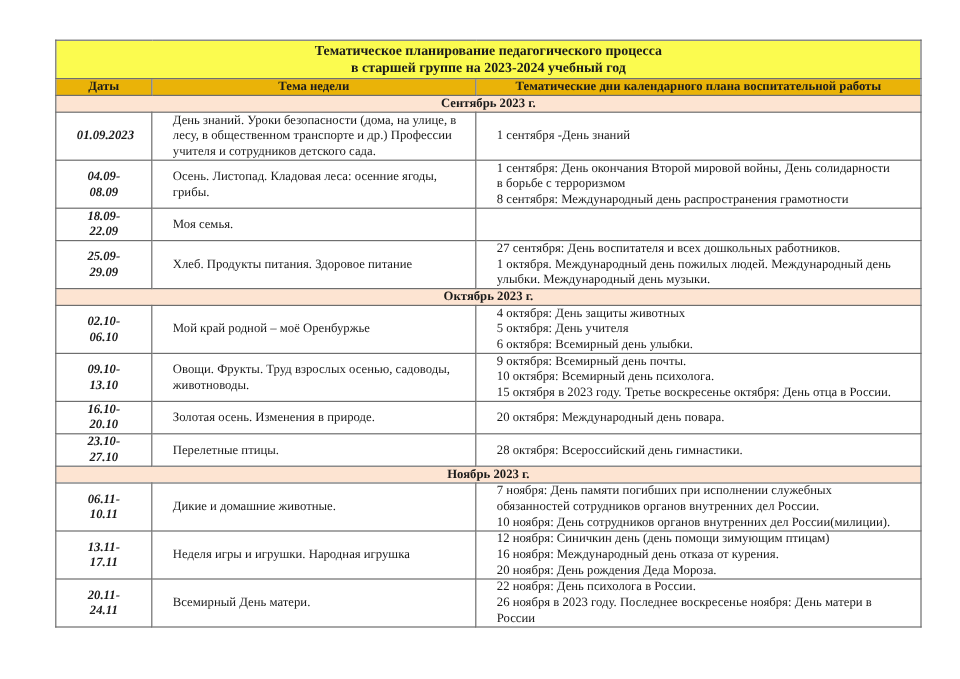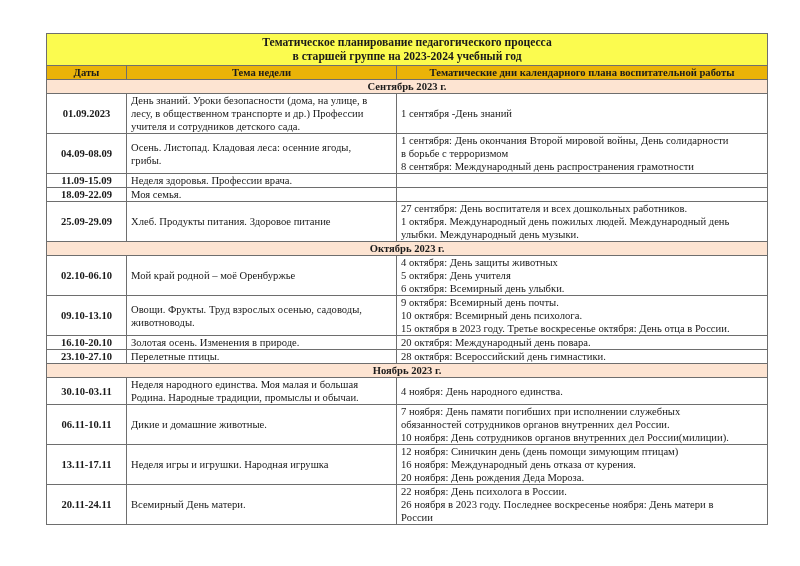--- a/index.html
+++ b/index.html
@@ -4,31 +4,31 @@
   <style>
     html, body { margin: 0; padding: 0; background: #ffffff; }
     body { width: 800px; height: 566px; position: relative; overflow: hidden;
            font-family: "Liberation Serif", "DejaVu Serif", serif; color: #1a1a1a; }
     table.plan {
       position: absolute; left: 46px; top: 33px; width: 721px;
       border-collapse: collapse; table-layout: fixed;
       font-size: 10.6px; line-height: 13px;
     }
     table.plan td, table.plan th {
-      border: 1px solid #6e6e6e; padding: 0 4px; vertical-align: middle;
+      border: 1px solid #6e6e6e; padding: 0 17px; vertical-align: middle;
       overflow: hidden;
     }
     col.c1 { width: 80px; } col.c2 { width: 270px; } col.c3 { width: 371px; }
     .title-row td {
       background: #fbfb4f; text-align: center; font-weight: bold; font-size: 11.6px;
       line-height: 14px; height: 31px; padding-top: 1px;
     }
     .head-row th { background: #eab308; font-weight: bold; text-align: center; height: 13px; }
     .month-row td { background: #fde4d2; font-weight: bold; text-align: center; height: 13px; }
-    td.date { font-weight: bold; text-align: center; }
+    td.date { font-weight: bold; text-align: center; font-style: italic; }
     td.theme, td.days { text-align: left; }
     .line { display: block; white-space: nowrap; }
     tr.h1 td { height: 13px; }
     tr.h2 td { height: 26px; }
     tr.h3 td { height: 39px; margin-top: 24px; }
   </style>
 </head>
 <body>
 
 <table class="plan">
@@ -67,27 +67,20 @@
         <td class="date">04.09-08.09</td>
         <td class="theme">
           <span class="line">Осень. Листопад. Кладовая леса: осенние ягоды,</span>
           <span class="line">грибы.</span>
         </td>
         <td class="days">
           <span class="line">1 сентября: День окончания Второй мировой войны, День солидарности</span>
           <span class="line">в борьбе с терроризмом</span>
           <span class="line">8 сентября: Международный день распространения грамотности</span>
         </td>
-      </tr>
-      <tr class="h1">
-        <td class="date">11.09-15.09</td>
-        <td class="theme">
-          <span class="line">Неделя здоровья. Профессии врача.</span>
-        </td>
-        <td class="days"></td>
       </tr>
       <tr class="h1">
         <td class="date">18.09-22.09</td>
         <td class="theme">
           <span class="line">Моя семья.</span>
         </td>
         <td class="days"></td>
       </tr>
       <tr class="h3">
         <td class="date">25.09-29.09</td>
@@ -140,30 +133,20 @@
         <td class="theme">
           <span class="line">Перелетные птицы.</span>
         </td>
         <td class="days">
           <span class="line">28 октября: Всероссийский день гимнастики.</span>
         </td>
       </tr>
       <tr class="month-row">
         <td colspan="3">Ноябрь  2023 г.</td>
       </tr>
-      <tr class="h2">
-        <td class="date">30.10-03.11</td>
-        <td class="theme">
-          <span class="line">Неделя народного единства. Моя малая и большая</span>
-          <span class="line">Родина. Народные традиции, промыслы и обычаи.</span>
-        </td>
-        <td class="days">
-          <span class="line">4 ноября: День народного единства.</span>
-        </td>
-      </tr>
       <tr class="h3">
         <td class="date">06.11-10.11</td>
         <td class="theme">
           <span class="line">Дикие и домашние животные.</span>
         </td>
         <td class="days">
           <span class="line">7 ноября: День памяти погибших при исполнении служебных</span>
           <span class="line">обязанностей сотрудников органов внутренних дел России.</span>
           <span class="line">10 ноября: День сотрудников органов внутренних дел России(милиции).</span>
         </td>

